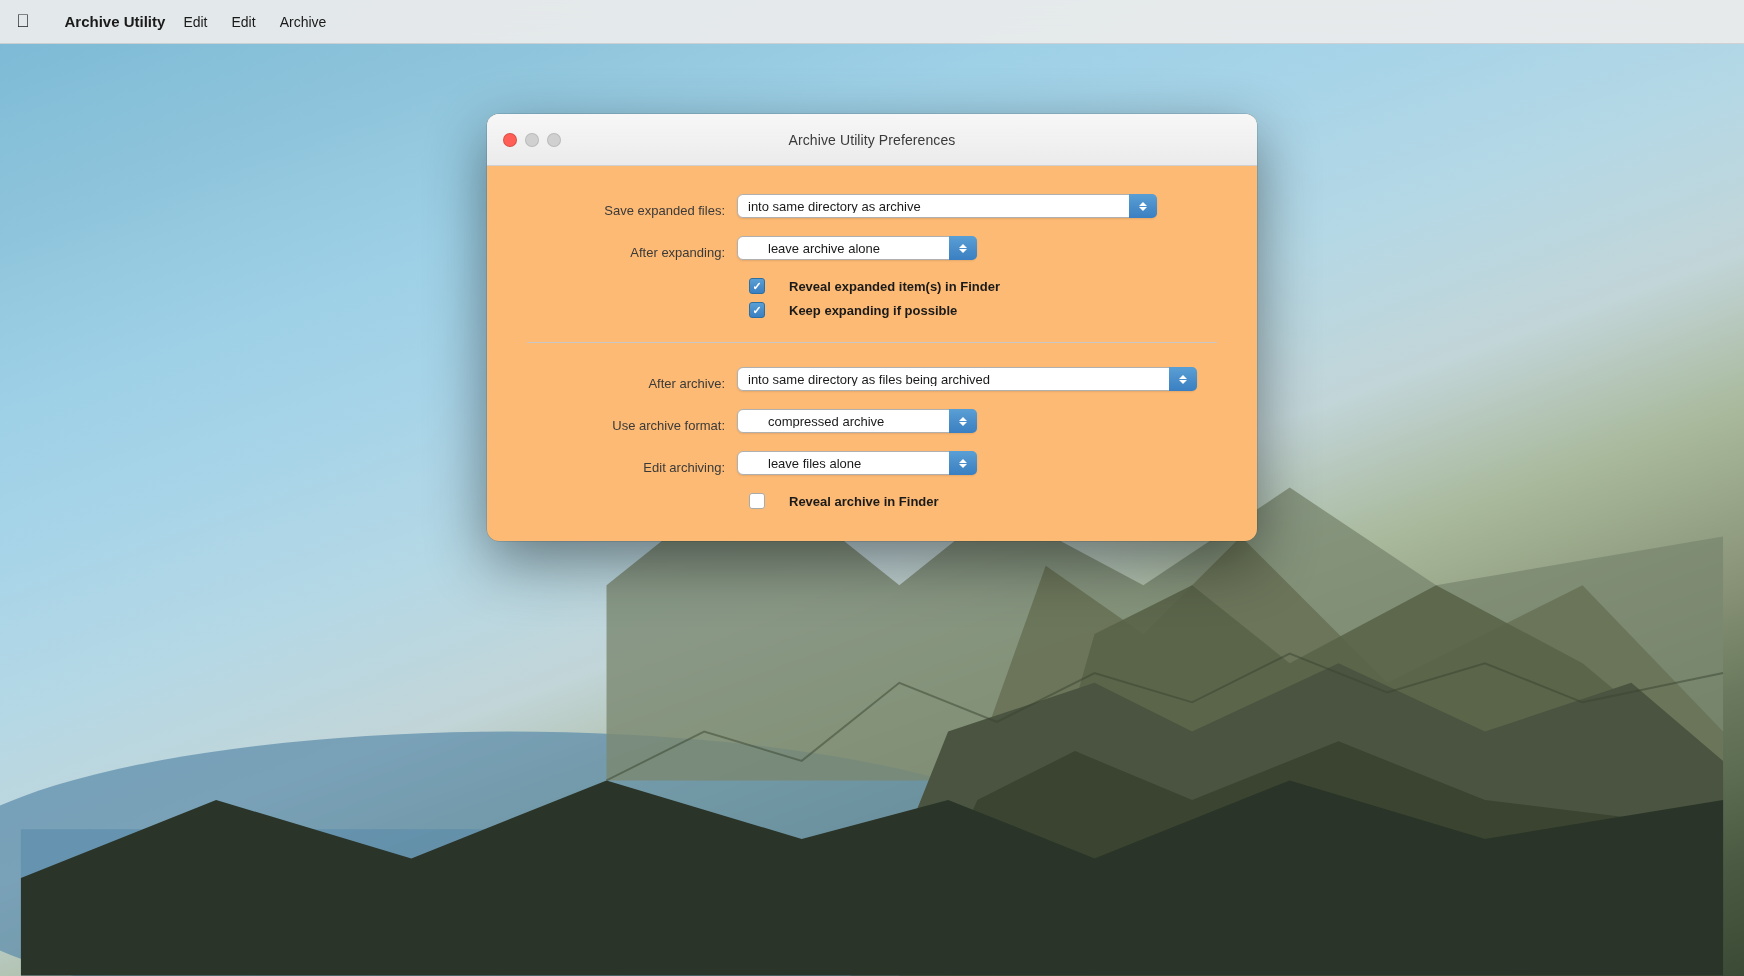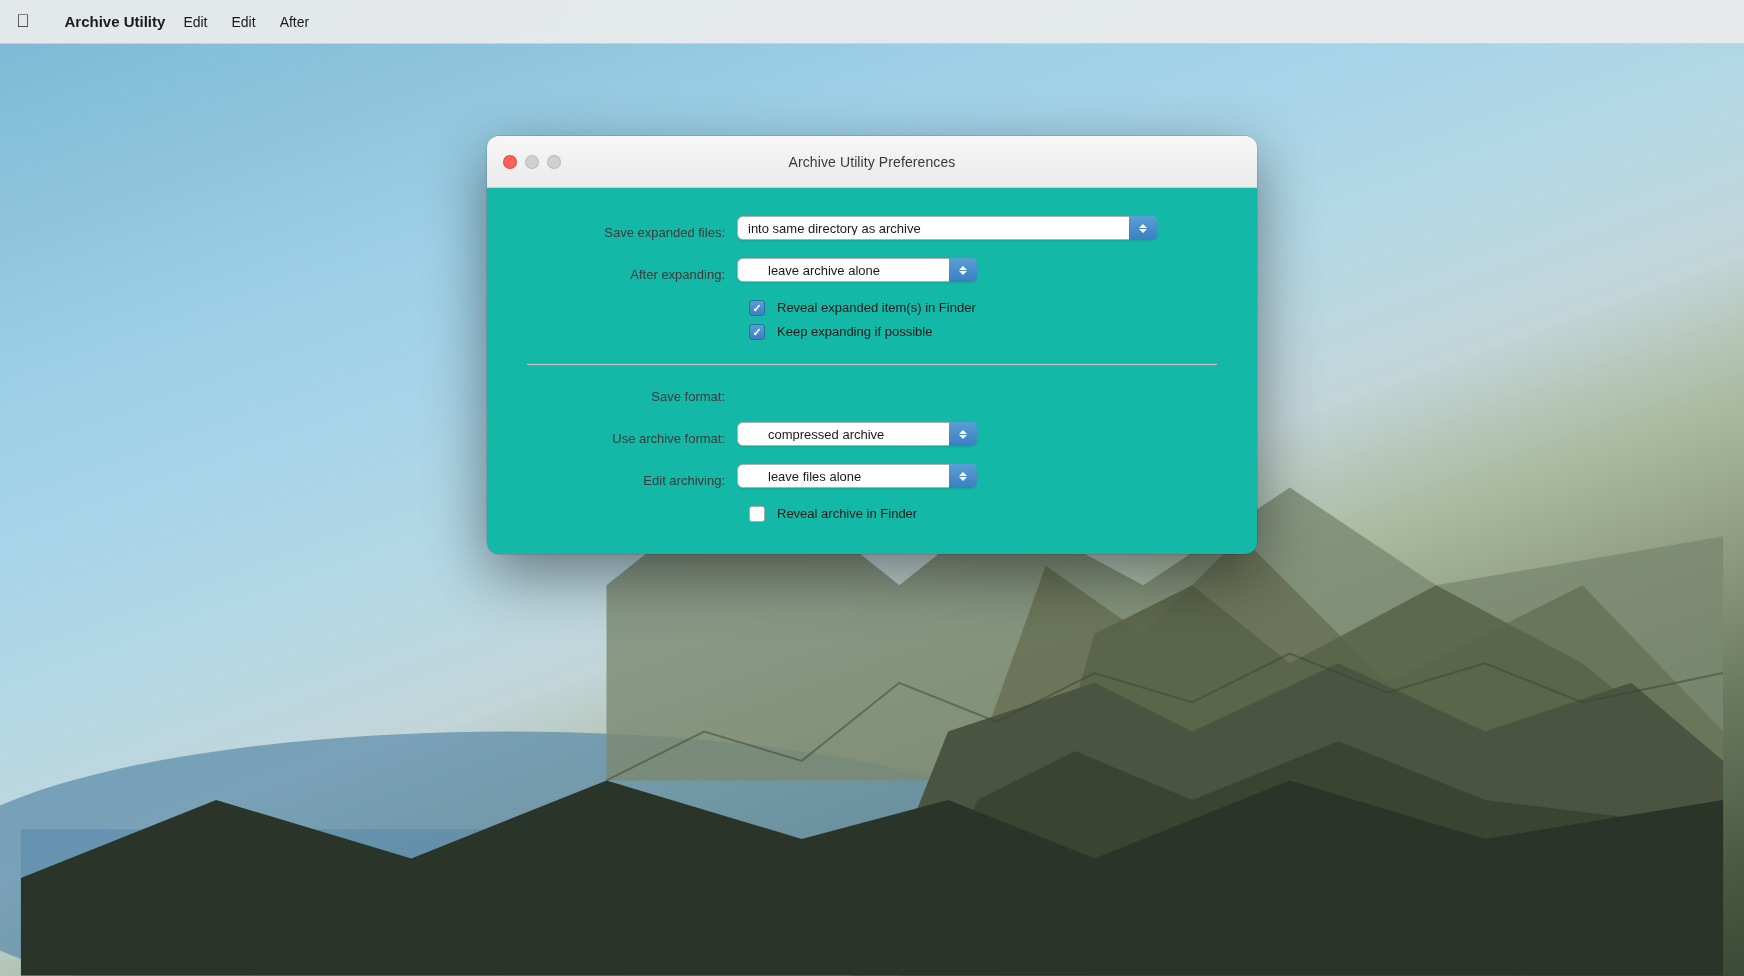--- a/index.html
+++ b/index.html
@@ -68,25 +68,25 @@
       font-size: 14px;
       color: #1a1a1a;
       padding: 4px 10px;
       border-radius: 4px;
       cursor: default;
     }
 
     
     .dialog-window {
       position: absolute;
-      top: 136px;
+      top: 114px;
       left: 50%;
       transform: translateX(-50%);
       width: 770px;
-      background: #14b8a6;
+      background: #fdba74;
       border-radius: 12px;
       box-shadow:
         0 20px 60px rgba(0,0,0,0.45),
         0 0 0 0.5px rgba(0,0,0,0.2),
         inset 0 1px 0 rgba(255,255,255,0.8);
       overflow: hidden;
       z-index: 50;
     }
 
     
@@ -236,24 +236,25 @@
     }
 
     .select-medium {
       min-width: 240px;
       padding-left: 30px;
     }
 
     
     .checkbox-row {
       display: flex;
-      align-items: flex-start;
-      gap: 12px;
+      align-items: flex-end;
+      gap: 24px;
       margin-bottom: 8px;
       margin-left: 222px;
+      font-weight: bold;
     }
 
     .checkbox-row:last-child {
       margin-bottom: 0;
     }
 
     .mac-checkbox {
       width: 16px;
       height: 16px;
       border-radius: 3px;
@@ -334,21 +335,21 @@
   <polygon points="0,600 0,500 200,420 400,480 600,400 800,460 950,420 1100,480 1300,400 1500,460 1744,420 1744,600" fill="#2a3428" opacity="1"></polygon>
 
   <polyline points="600,400 700,350 800,380 900,300 1000,340 1100,290 1200,320 1300,270 1400,310 1500,280 1600,320 1744,290" fill="none" stroke="#3a4430" stroke-width="2" opacity="0.5"></polyline>
 </svg>
 
 <div class="menubar">
   <span class="menubar-apple"></span>
   <span class="menubar-app-name">Archive Utility</span>
   <span class="menubar-item">Edit</span>
   <span class="menubar-item">Edit</span>
-  <span class="menubar-item">After</span>
+  <span class="menubar-item">Archive</span>
 </div>
 
 <div class="dialog-window">
 
   <div class="title-bar">
     <div class="traffic-lights">
       <div class="traffic-light tl-close"></div>
       <div class="traffic-light tl-minimize"></div>
       <div class="traffic-light tl-maximize"></div>
     </div>
@@ -393,21 +394,30 @@
       <div class="checkbox-row">
         <div class="mac-checkbox checked"></div>
         <span class="checkbox-label">Keep expanding if possible</span>
       </div>
 
     </div>
 
     <div class="section">
 
       <div class="form-row">
-        <span class="form-label">Save format:</span>
+        <span class="form-label">After archive:</span>
+        <div class="select-wrapper">
+          <select class="mac-select select-wide" style="min-width: 460px;">
+            <option>into same directory as files being archived</option>
+          </select>
+          <div class="select-arrow">
+            <div class="arrow-up"></div>
+            <div class="arrow-down"></div>
+          </div>
+        </div>
       </div>
 
       <div class="form-row">
         <span class="form-label">Use archive format:</span>
         <div class="select-wrapper">
           <select class="mac-select select-medium">
             <option>compressed archive</option>
           </select>
           <div class="select-arrow">
             <div class="arrow-up"></div>

